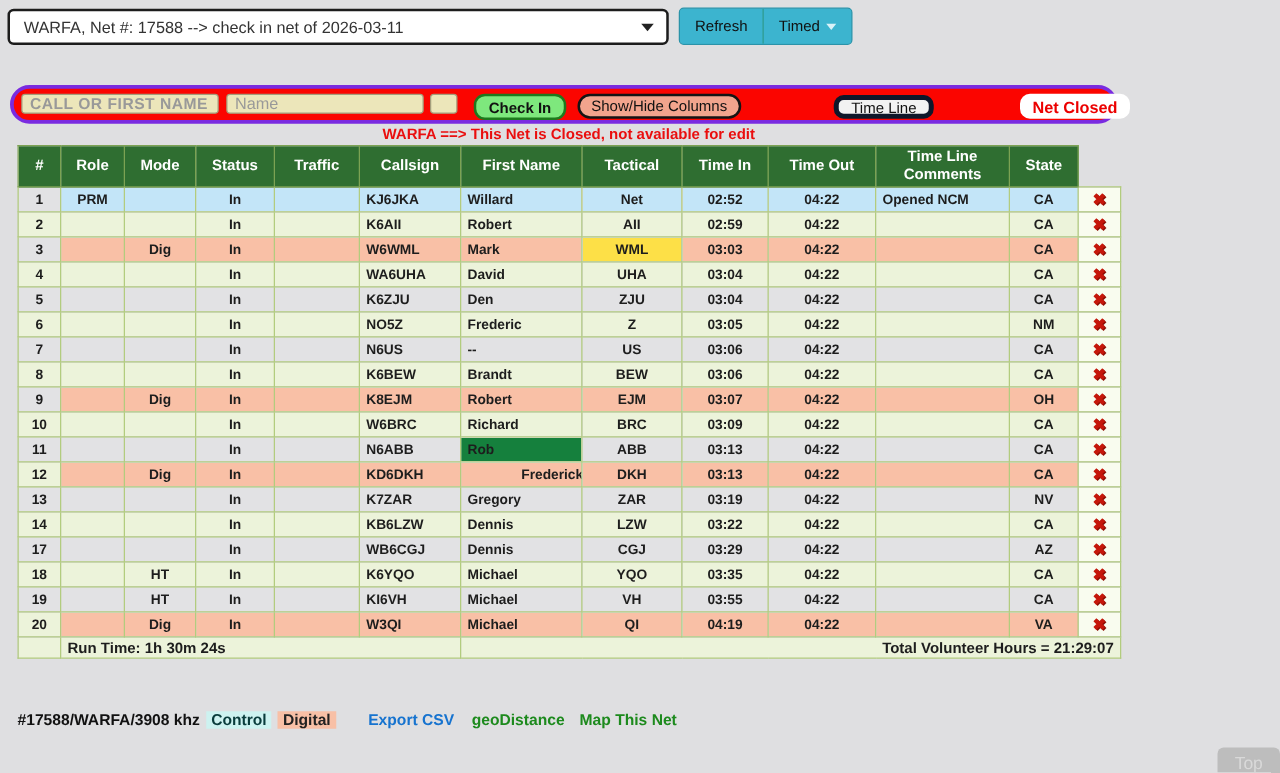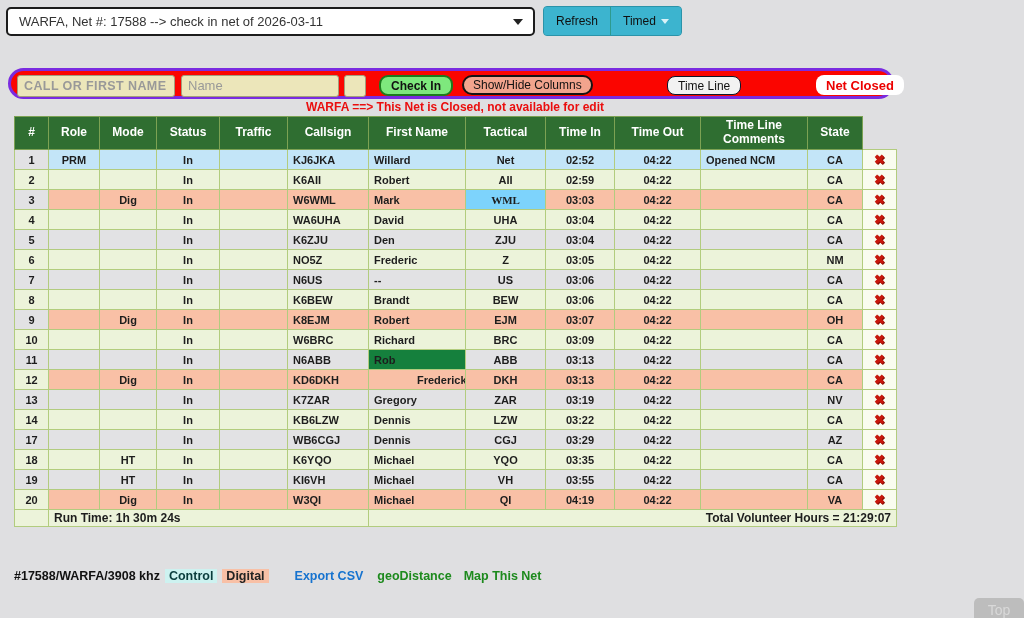--- a/index.html
+++ b/index.html
@@ -14,32 +14,32 @@
   .btn-group{position:absolute;left:543px;top:6px;height:30px;display:flex;border:1px solid #2b93a9;
     border-radius:4px;overflow:hidden;background:#3cb4cf;box-sizing:border-box;}
   .tealbtn{display:flex;align-items:center;padding:0 12px;font-size:12px;color:#101010;cursor:pointer;background:#3cb4cf;}
   .tealbtn + .tealbtn{border-left:1px solid #2e9a8e;}
   .tealbtn .dd-caret{width:0;height:0;margin-left:5px;border-left:4px solid transparent;
     border-right:4px solid transparent;border-top:5px solid #d9f2f8;}
 
   
   .checkin-bar{position:absolute;left:8px;top:68px;width:886px;height:31px;background:#fb0500;
     border:3px solid #7a2be0;border-radius:16px;box-sizing:border-box;}
-  .khaki-input{position:absolute;top:4px;height:22px;background:#ece6ba;border:1px solid #a49e7c;
+  .khaki-input{position:absolute;top:4px;height:16px;background:#ece6ba;border:1px solid #a49e7c;
     border-radius:3px;box-sizing:border-box;font-family:"Liberation Sans",sans-serif;padding:0 6px;font-size:12px;color:#a21caf;}
   .inp-call{left:6px;width:158px;font-weight:bold;}
   .inp-call::placeholder{color:#999;font-weight:bold;letter-spacing:.4px;font-size:12.5px;}
   .inp-name{left:170px;width:158px;}
   .inp-name::placeholder{color:#999;font-size:13px;}
   .inp-mini{left:333px;width:22px;padding:0;}
   .pillbtn{position:absolute;top:4px;display:flex;align-items:center;justify-content:center;
     font-size:12px;color:#111;cursor:pointer;box-sizing:border-box;white-space:nowrap;}
   .btn-checkin{left:368px;height:21px;padding:0 10px;background:#7ee87d;border:2px solid #1d7a1d;border-radius:9px;font-weight:bold;}
   .btn-showhide{left:451px;height:20px;padding:0 9px;background:#f2a48d;border:2px solid #141414;border-radius:10px;}
-  .btn-timeline{left:656px;height:19px;top:5px;padding:0 10px;background:#f2f2f2;border:1px solid #0f172a;border-radius:8px;}
+  .btn-timeline{left:656px;height:19px;top:5px;padding:0 10px;background:#f2f2f2;border:4px solid #0f172a;border-radius:8px;}
   .badge-closed{left:805px;height:20px;padding:0 10px;background:#ffffff;border-radius:8px;
     color:#ec0000;font-weight:bold;font-size:13px;}
 
   .warning{position:absolute;left:14px;top:100px;width:882px;text-align:center;
     color:#ea0e0e;font-weight:bold;font-size:12px;}
 
   
   table.net{position:absolute;left:14px;top:116px;width:882px;border-collapse:collapse;table-layout:fixed;}
   table.net th{background:#2f6e31;color:#fff;font-size:12px;font-weight:bold;border:1px solid #7ca253;
     height:32px;padding:0 2px;line-height:1.15;}
@@ -166,21 +166,21 @@
           </td>
         </tr>
         <tr>
           <td style="background: rgb(226, 226, 228);">3</td>
           <td style="background: rgb(249, 192, 166);"></td>
           <td style="background: rgb(249, 192, 166);">Dig</td>
           <td style="background: rgb(249, 192, 166);">In</td>
           <td style="background: rgb(249, 192, 166);"></td>
           <td class="al" style="background: rgb(249, 192, 166);">W6WML</td>
           <td class="al" style="background: rgb(249, 192, 166);">Mark</td>
-          <td style="background: #7dd3fc; font-family: Liberation Serif, serif;">WML</td>
+          <td style="background: #fde047;">WML</td>
           <td style="background: rgb(249, 192, 166);">03:03</td>
           <td style="background: rgb(249, 192, 166);">04:22</td>
           <td class="al" style="background: rgb(249, 192, 166);"></td>
           <td style="background: rgb(249, 192, 166);">CA</td>
           <td class="xcell">
             <span class="xicon">✖</span>
           </td>
         </tr>
         <tr>
           <td style="background: rgb(236, 243, 218);">4</td>

